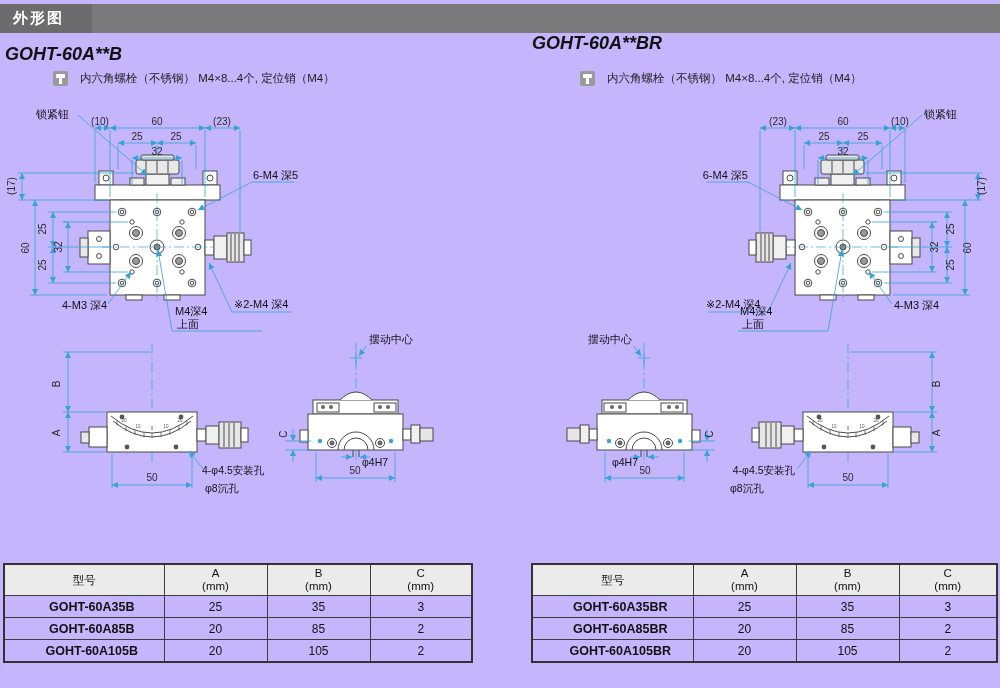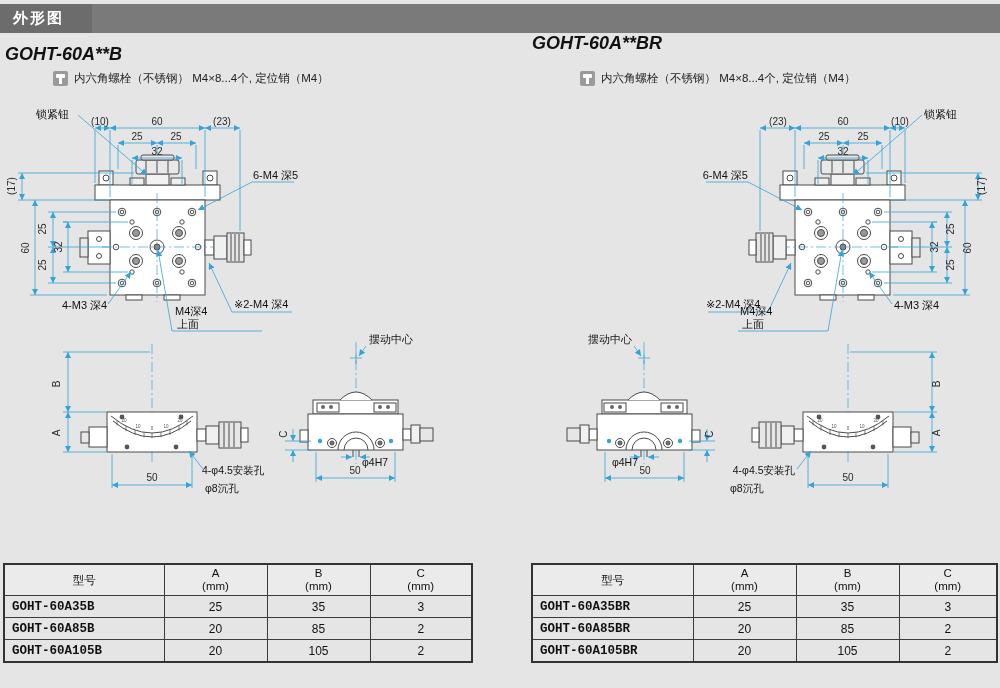--- a/index.html
+++ b/index.html
@@ -1,37 +1,37 @@
 <!DOCTYPE html>
 <html><head>
 <meta charset="utf-8">
 <style>
   html,body{margin:0;padding:0;background:#fff;}
-  .page{position:relative;width:1000px;height:688px;background:#e5e5e5;overflow:hidden;
+  .page{position:relative;width:1000px;height:688px;background:#c4b5fd;overflow:hidden;
         font-family:"Liberation Sans","DejaVu Sans",sans-serif;color:#1a1a1a;}
   .headerbar{position:absolute;left:0;top:4px;width:1000px;height:29px;background:#7a7a7a;}
   .headerbar .dk{position:absolute;left:0;top:0;width:92px;height:29px;background:#6c6c6c;}
   .headerbar .ht{position:absolute;left:13px;top:5px;color:#fff;font-size:15px;font-weight:bold;letter-spacing:2px;}
   .coltitle{position:absolute;font-size:18px;font-weight:bold;color:#111;font-style:italic;}
-  .note{position:absolute;display:flex;align-items:center;gap:6px;font-size:11.5px;color:#222;padding-left:48px;}
+  .note{position:absolute;display:flex;align-items:center;gap:12px;font-size:11.5px;color:#222;padding-left:48px;}
   .note-icon{width:15px;height:15px;border-radius:2px;background:#9a9a9a;display:inline-block;position:relative;flex:0 0 15px;}
   .note-icon i{position:absolute;left:3px;top:3px;width:9px;height:3.5px;background:#fff;border-radius:1px;}
   .note-icon b{position:absolute;left:6px;top:6.5px;width:3px;height:6px;background:#fff;}
   svg text{font-family:"Liberation Sans","DejaVu Sans",sans-serif;}
   .dt{font-size:10px;fill:#2b2b2b;}
   .lb{font-size:11px;fill:#111;}
   .lbs{font-size:10.5px;fill:#111;}
   .an{font-size:4.5px;fill:#555;}
   .dwg{position:absolute;top:100px;width:500px;height:440px;}
   table.spec{position:absolute;top:547px;border-collapse:collapse;table-layout:fixed;margin-top:16px;}
   table.spec td{border:1px solid #3c3c3c;font-size:12px;color:#111;text-align:center;padding:0;}
   table.spec{border:2px solid #333;}
   table.spec .hd td{background:#ebebeb;height:30px;font-size:11.5px;line-height:13px;}
   table.spec .dr td{height:21px;}
-  table.spec td.model{text-align:left;padding-left:7px;font-weight:bold;font-size:12.5px;font-family:Liberation Mono, monospace;}
+  table.spec td.model{text-align:center;padding-left:15px;font-weight:bold;font-size:12.5px;}
 </style>
 </head>
 <body>
 
 <div class="page">
 
   <div class="headerbar">
     <span class="dk"></span>
     <span class="ht">外形图</span>
   </div>

